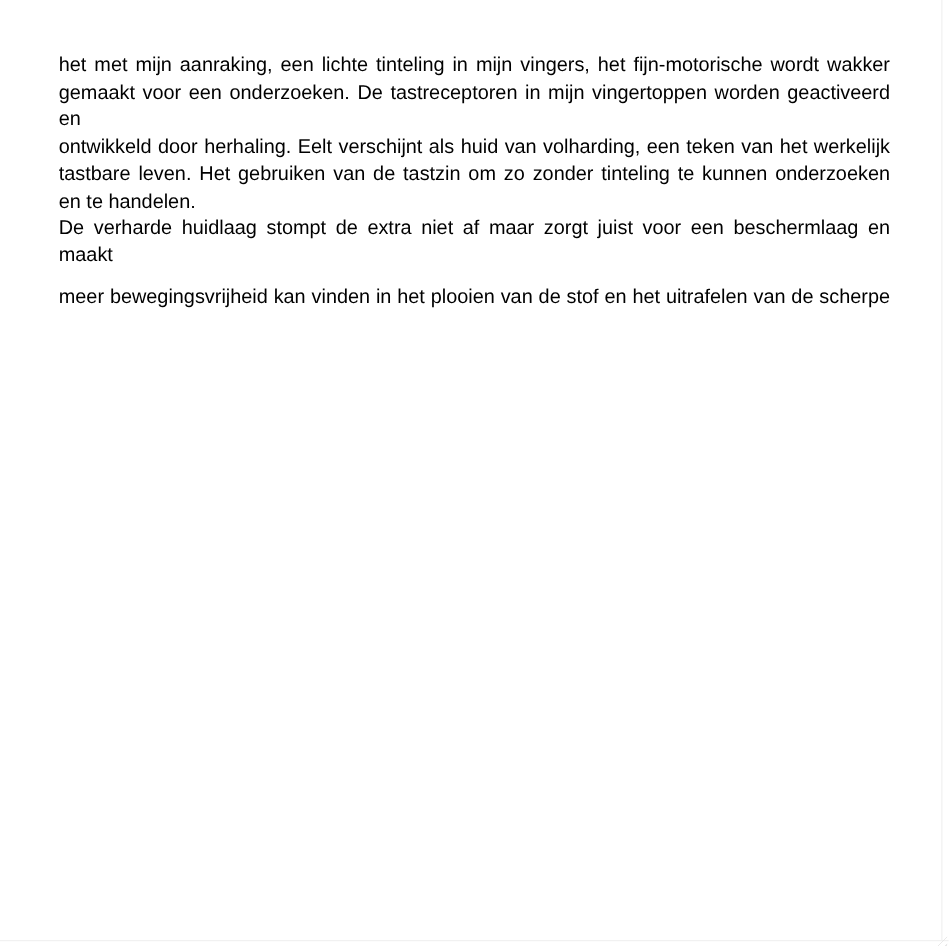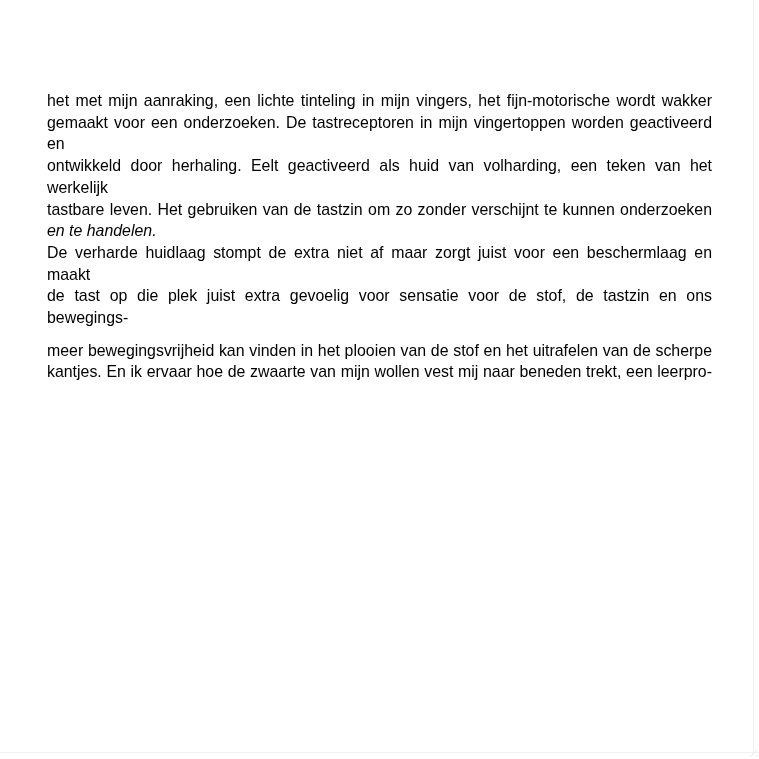--- a/index.html
+++ b/index.html
@@ -15,33 +15,31 @@
     font-family: "Liberation Sans", sans-serif;
     color: #000000;
   }
   .text-block {
     position: absolute;
     left: 47px; top: 42px;
     width: 665px;
     font-size: 15.9px;
     line-height: 21.7px;
     letter-spacing: 0;
-    margin-top: 48px;
   }
   .para { margin: 0; }
   .para.spaced { margin-top: 11px; }
   .line {
     text-align: justify;
     text-align-last: justify;
     text-justify: inter-word;
   }
   .line.last {
     text-align: left;
     text-align-last: left;
-    font-style: italic;
   }
   .edge-v {
     position: absolute;
     top: 0; left: 753px;
     width: 1px; height: 752px;
     background: #f1f1f1;
   }
   .edge-h {
     position: absolute;
     left: 0; top: 752px;
@@ -62,29 +60,27 @@
   }
 </style>
 </head>
 <body>
 
 <div class="page">
   <div class="text-block">
       <div class="para">
         <div class="line">het met mijn aanraking, een lichte tinteling in mijn vingers, het fijn-motorische wordt wakker</div>
         <div class="line">gemaakt voor een onderzoeken. De tastreceptoren in mijn vingertoppen worden geactiveerd en</div>
-        <div class="line">ontwikkeld door herhaling. Eelt geactiveerd als huid van volharding, een teken van het werkelijk</div>
-        <div class="line">tastbare leven. Het gebruiken van de tastzin om zo zonder verschijnt te kunnen onderzoeken</div>
+        <div class="line">ontwikkeld door herhaling. Eelt verschijnt als huid van volharding, een teken van het werkelijk</div>
+        <div class="line">tastbare leven. Het gebruiken van de tastzin om zo zonder tinteling te kunnen onderzoeken</div>
         <div class="line last">en te handelen.</div>
       </div>
       <div class="para">
         <div class="line">De verharde huidlaag stompt de extra niet af maar zorgt juist voor een beschermlaag en maakt</div>
-        <div class="line">de tast op die plek juist extra gevoelig voor sensatie voor de stof, de tastzin en ons bewegings-</div>
       </div>
       <div class="para spaced">
         <div class="line">meer bewegingsvrijheid kan vinden in het plooien van de stof en het uitrafelen van de scherpe</div>
-        <div class="line">kantjes. En ik ervaar hoe de zwaarte van mijn wollen vest mij naar beneden trekt, een leerpro-</div>
       </div>
     </div>
   <div class="edge-v"></div>
   <div class="edge-h"></div>
   <div class="grip"></div>
 </div>
 
 </body></html>

